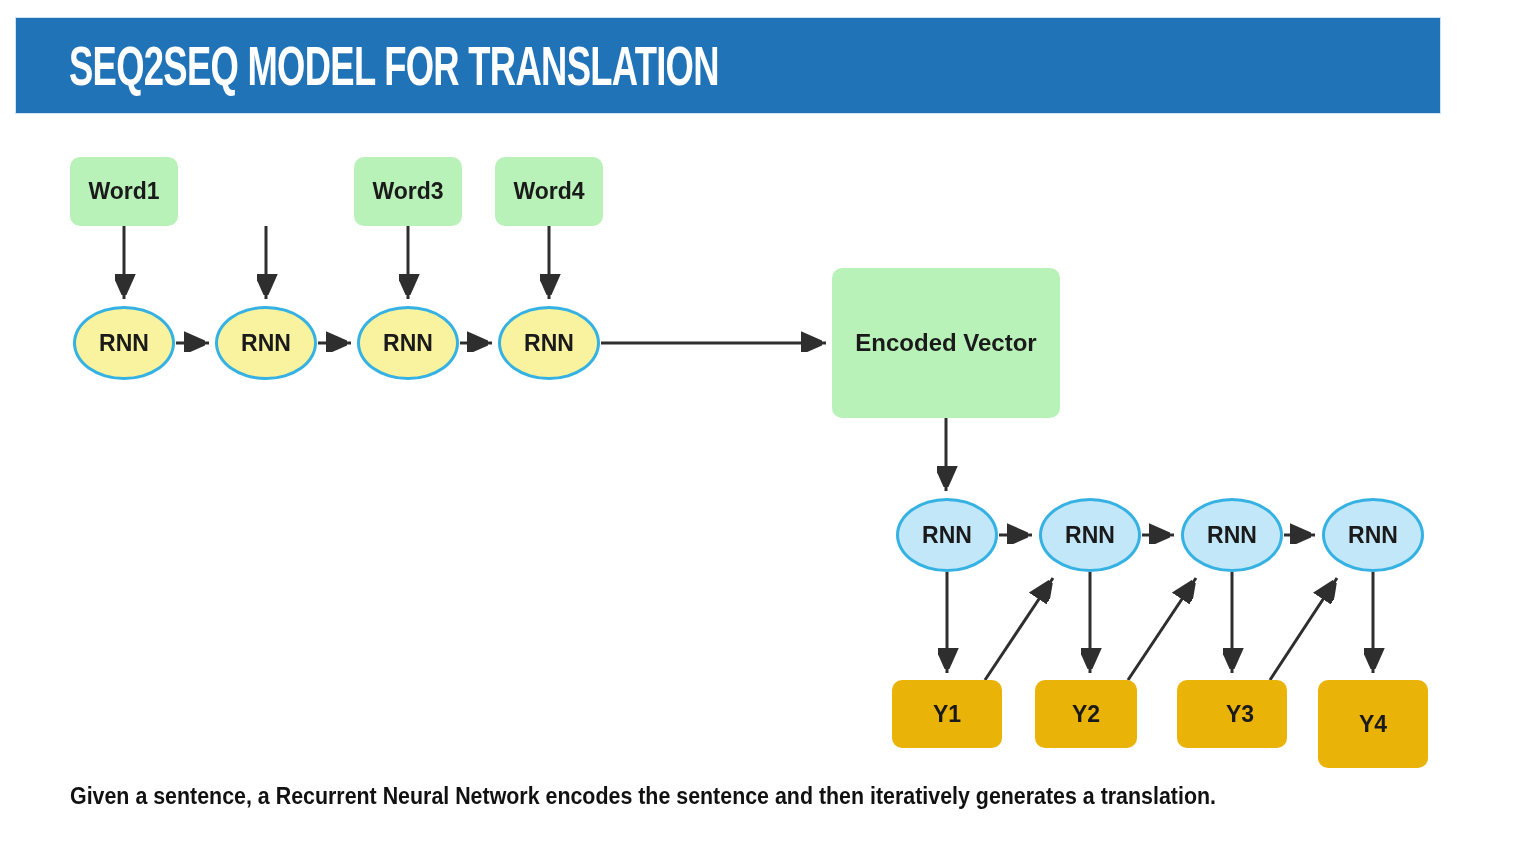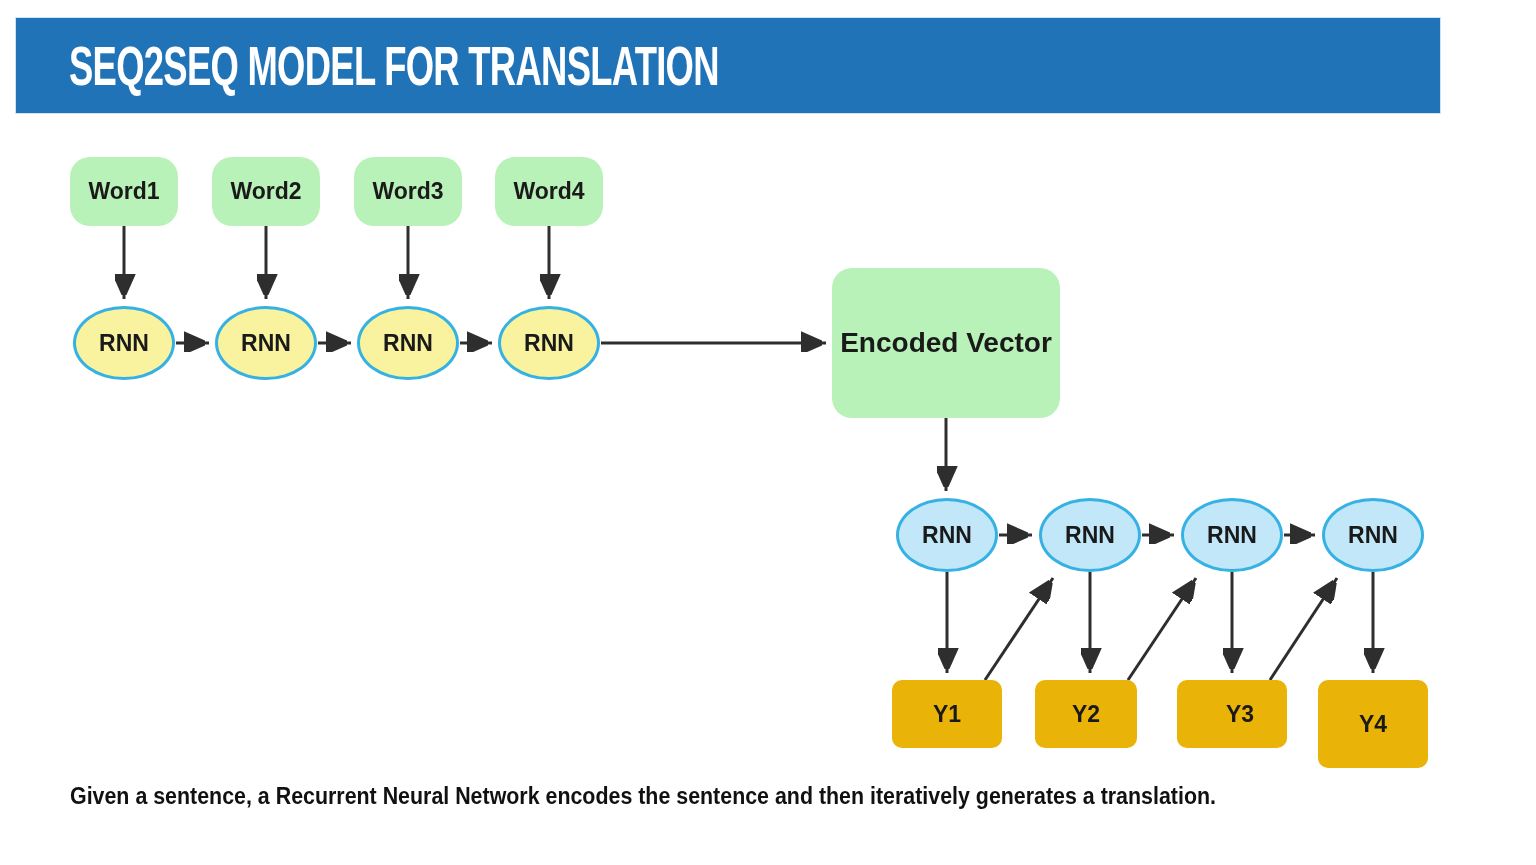--- a/index.html
+++ b/index.html
@@ -17,25 +17,25 @@
     color:#ffffff;font-weight:bold;font-size:52px;line-height:1;
     letter-spacing:-1px;white-space:nowrap;
     transform:scaleX(0.70) scaleY(1.08);transform-origin:left center;
     margin-left:53px;
   }
   
   .node{
     position:absolute;display:flex;align-items:center;justify-content:center;
     box-sizing:border-box;color:#1a1a1a;font-weight:bold;font-size:23px;
   }
-  .green-box{background:#b9f2b8;border-radius:20px;}
+  .green-box{background:#b9f2b8;border-radius:10px;}
   .yellow-ellipse{background:#f9f39f;border:3px solid #35b2e3;border-radius:50%;}
   .blue-ellipse{background:#c2e7f8;border:3px solid #35b2e3;border-radius:50%;}
   .pink-box{background:#eab308;border-radius:10px;}
-  .encoded{font-size:28px;}
+  .encoded{font-size:24px;}
   
   .w1{left:70px;top:157px;width:108px;height:69px;}
   .w2{left:212px;top:157px;width:108px;height:69px;}
   .w3{left:354px;top:157px;width:108px;height:69px;}
   .w4{left:495px;top:157px;width:108px;height:69px;}
   
   .e1{left:73px;top:306px;width:102px;height:74px;}
   .e2{left:215px;top:306px;width:102px;height:74px;}
   .e3{left:357px;top:306px;width:102px;height:74px;}
   .e4{left:498px;top:306px;width:102px;height:74px;}
@@ -97,21 +97,20 @@
     <line x1="1090" y1="572" x2="1090" y2="673" marker-end="url(#ah)"></line>
     <line x1="1232" y1="572" x2="1232" y2="673" marker-end="url(#ah)"></line>
     <line x1="1373" y1="572" x2="1373" y2="673" marker-end="url(#ah)"></line>
 
     <line x1="985" y1="680" x2="1053" y2="578" marker-end="url(#ah)"></line>
     <line x1="1128" y1="680" x2="1196" y2="578" marker-end="url(#ah)"></line>
     <line x1="1270" y1="680" x2="1337" y2="578" marker-end="url(#ah)"></line>
   </svg>
 
   <div class="node green-box w1">Word1</div>
-  <div class="node green-box w2">Word2</div>
   <div class="node green-box w3">Word3</div>
   <div class="node green-box w4">Word4</div>
 
   <div class="node yellow-ellipse e1">RNN</div>
   <div class="node yellow-ellipse e2">RNN</div>
   <div class="node yellow-ellipse e3">RNN</div>
   <div class="node yellow-ellipse e4">RNN</div>
 
   <div class="node green-box encoded ev">Encoded Vector</div>
 

